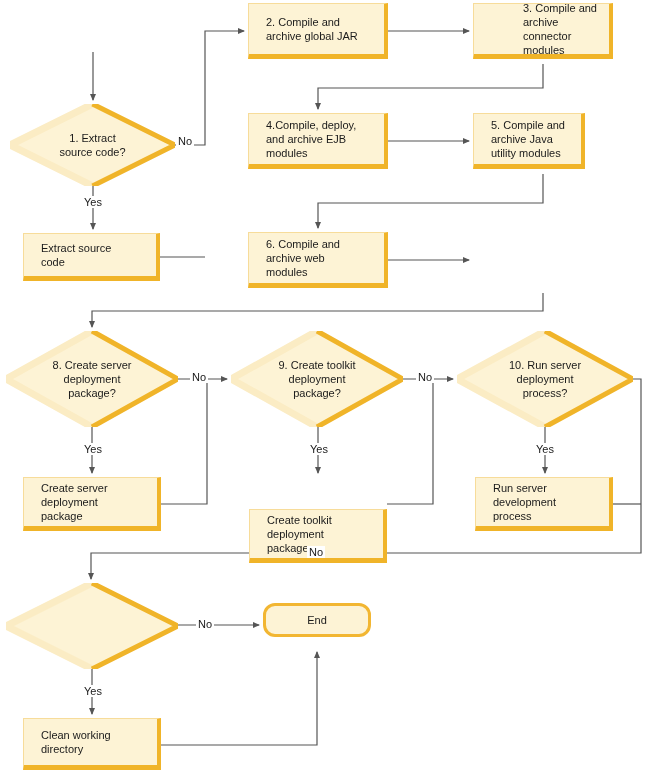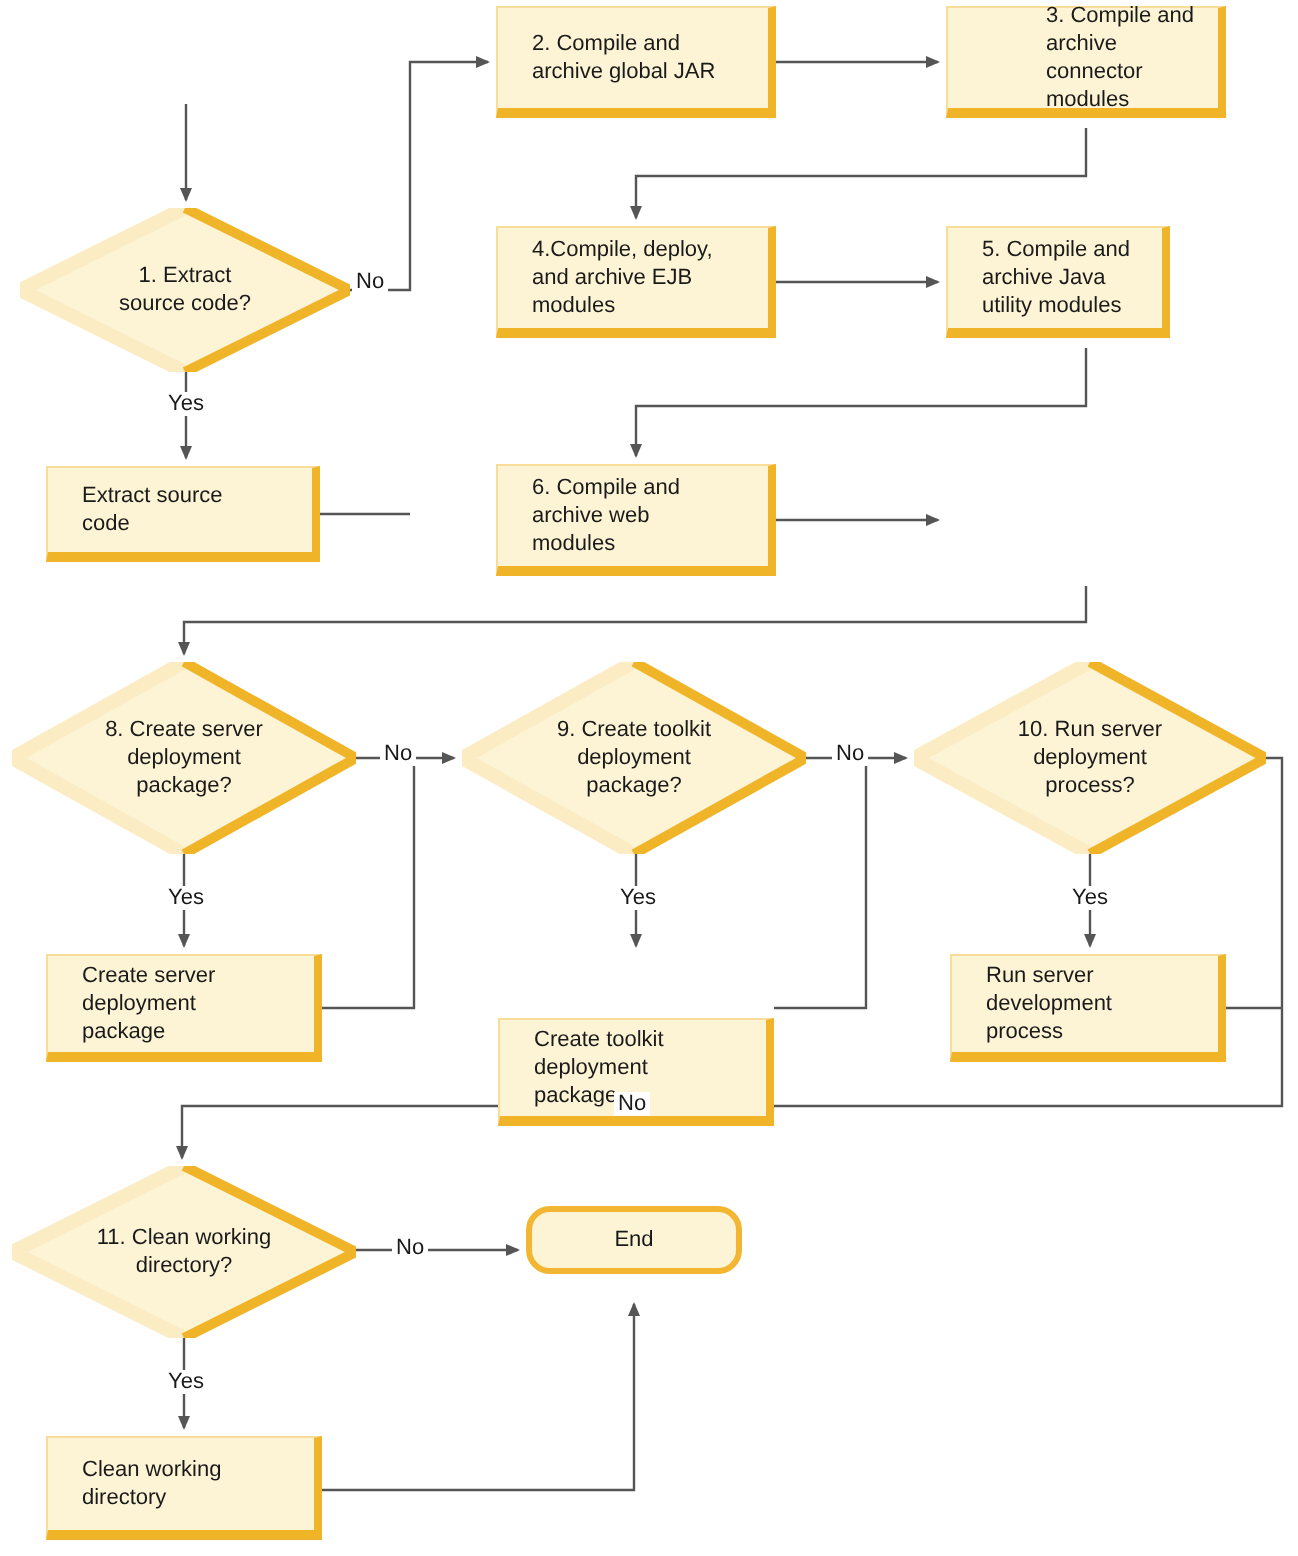--- a/index.html
+++ b/index.html
@@ -213,21 +213,20 @@
   <div class="node process" style="left:475px; top:477px; width:138px; height:54px;">
     <span class="node-label">Run server<br>development<br>process</span>
   </div>
 
   <div class="node decision" style="left:6px; top:583px; width:172px; height:86px;">
     <svg class="diamond-shape" viewBox="0 0 172 86" preserveAspectRatio="none">
       <polygon points="86,0 172,43 86,86 0,43" fill="#fdf3d5"></polygon>
       <path d="M86,0 L0,43 L86,86" fill="none" stroke="#fbecc4" stroke-width="7"></path>
       <path d="M86,86 L172,43 L86,0" fill="none" stroke="#f0b429" stroke-width="5"></path>
     </svg>
-    <span class="node-label">11. Clean working<br>directory?</span>
   </div>
 
   <div class="node terminator" style="left:263px; top:603px; width:108px; height:34px;">
     <span class="node-label">End</span>
   </div>
 
   <div class="node process" style="left:23px; top:718px; width:138px; height:52px;">
     <span class="node-label">Clean working<br>directory</span>
   </div>
 

